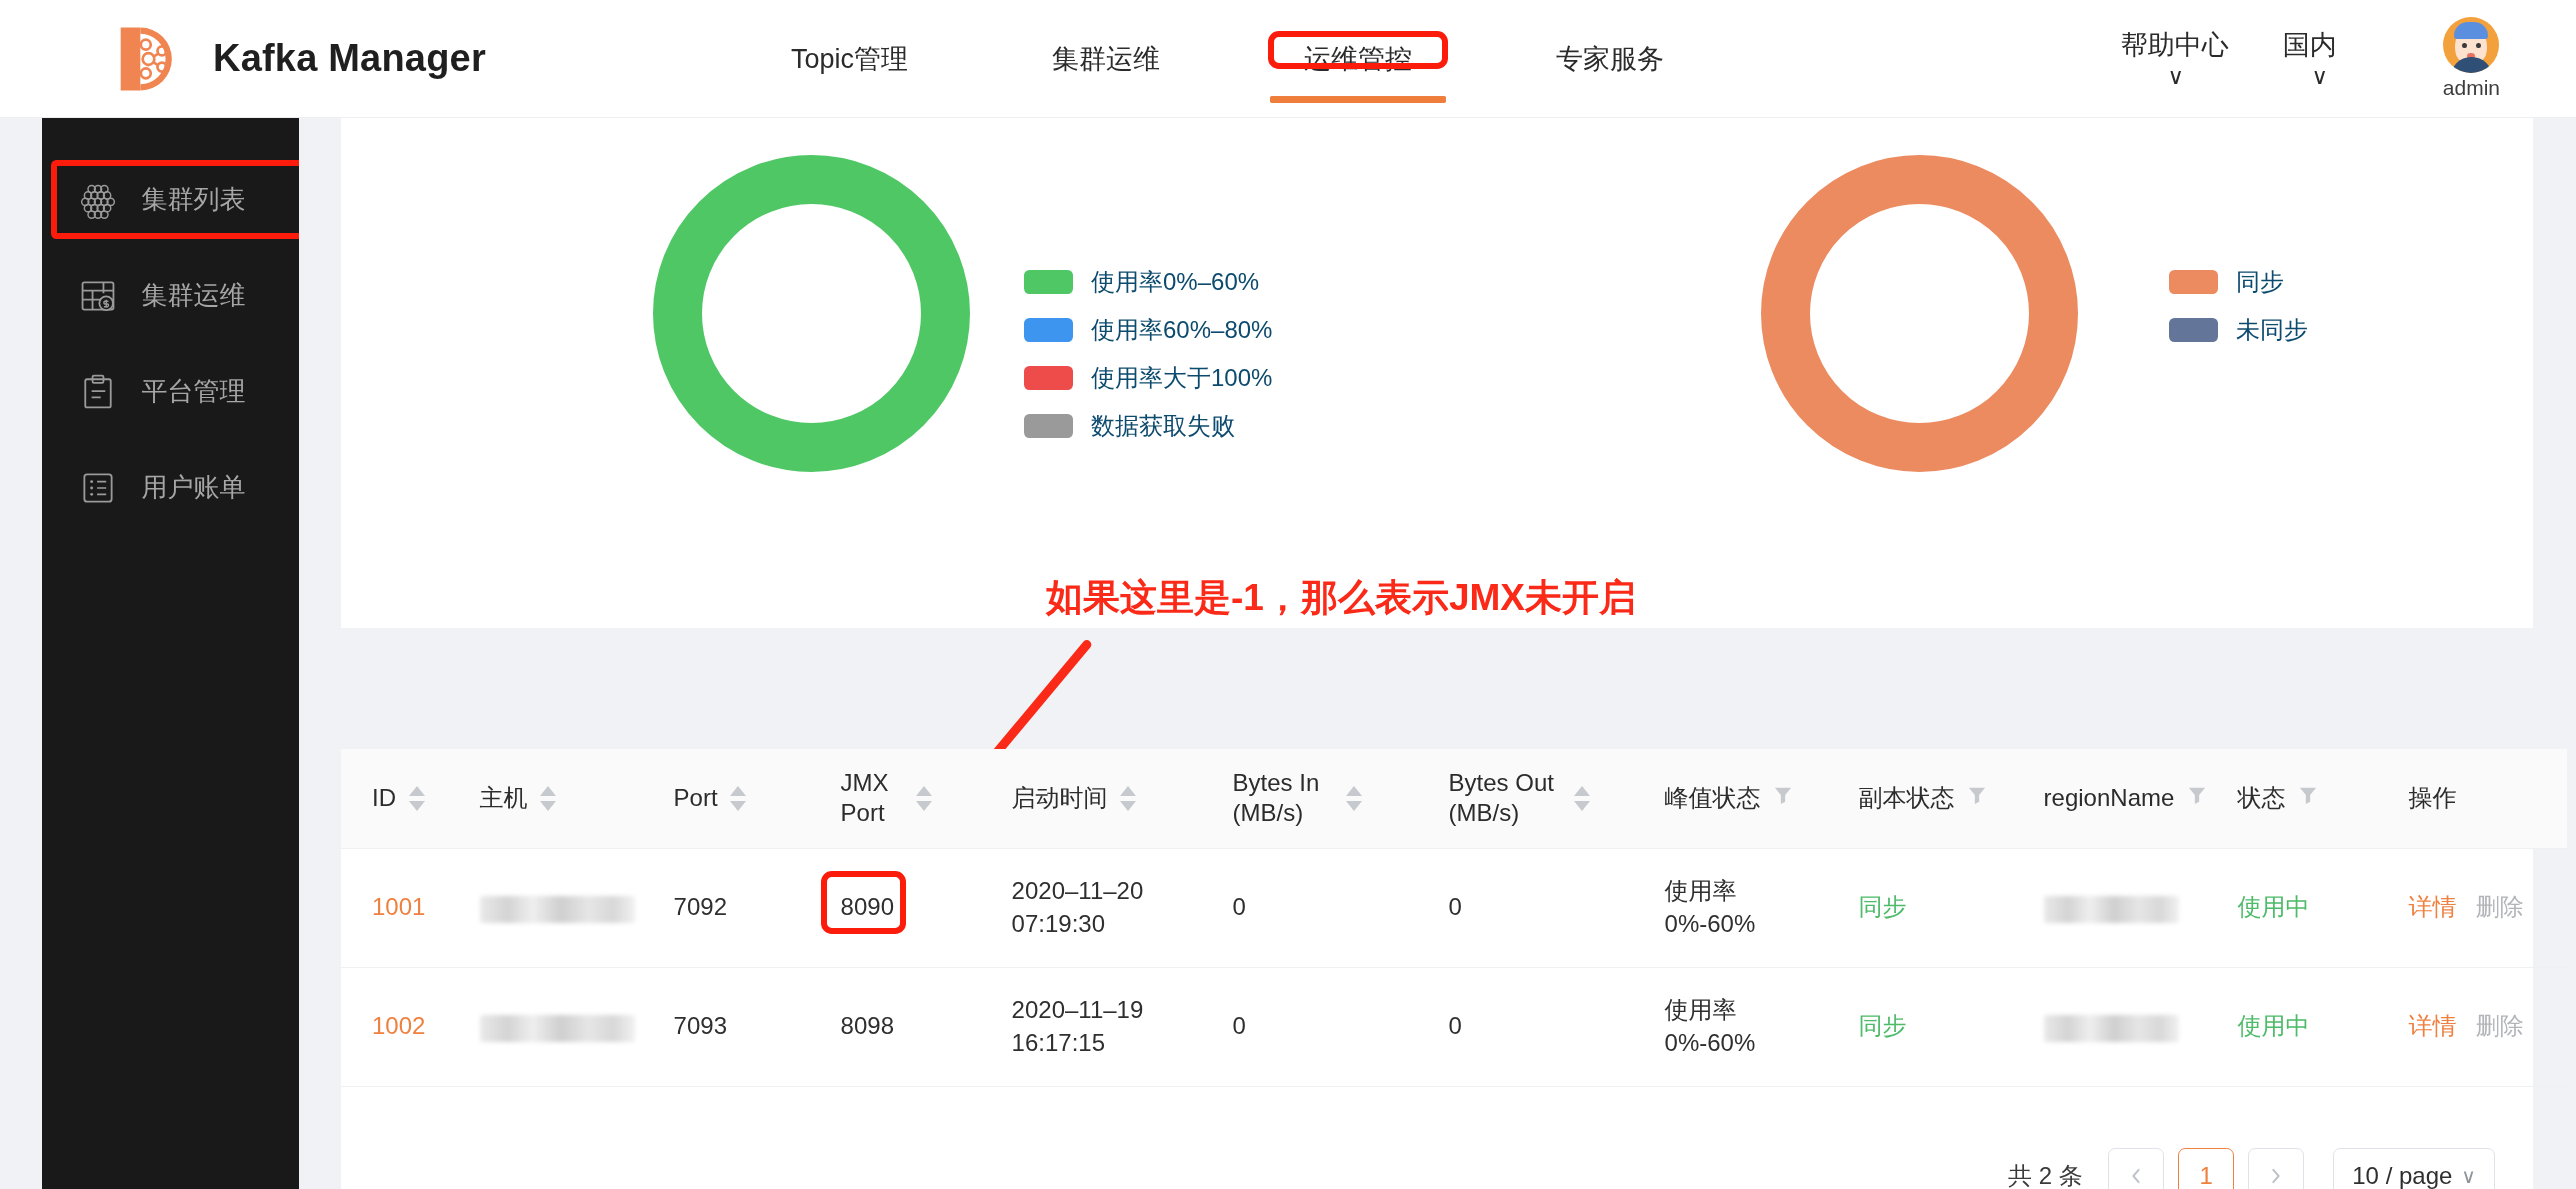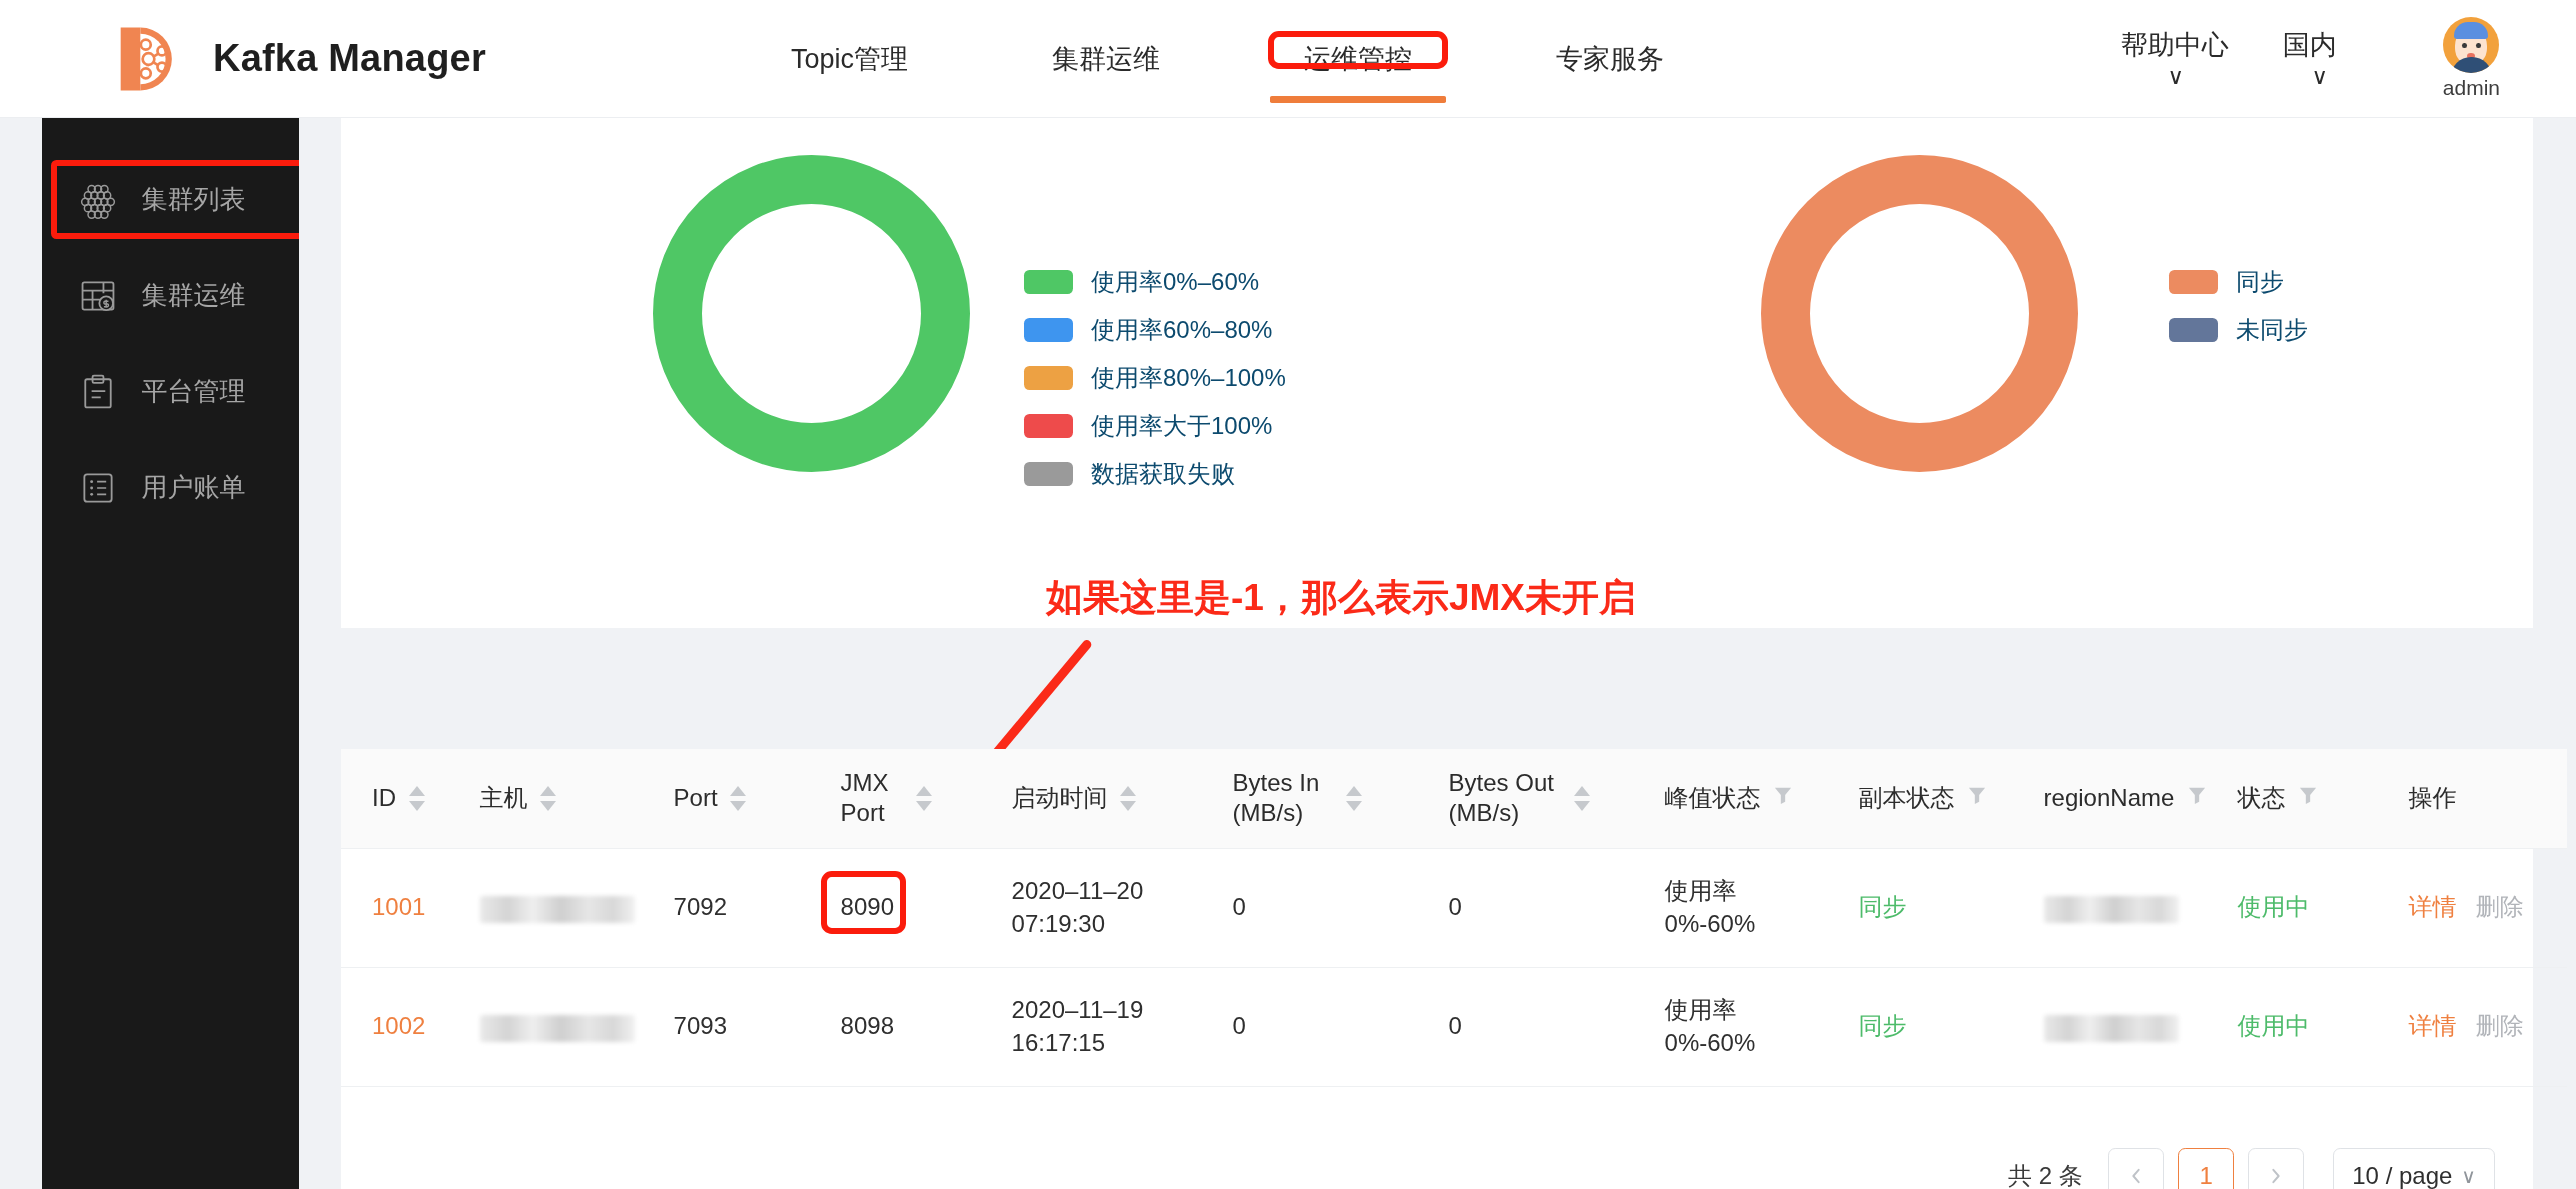--- a/index.html
+++ b/index.html
@@ -360,24 +360,20 @@
     <div class="legend" style="left:683px; top:140px;">
       <div class="legend-row">
         <span class="legend-swatch" style="background:#4fc765"></span>
         <span class="legend-label">使用率0%–60%</span>
       </div>
       <div class="legend-row">
         <span class="legend-swatch" style="background:#3e95ef"></span>
         <span class="legend-label">使用率60%–80%</span>
       </div>
       <div class="legend-row">
-        <span class="legend-swatch" style="background:#eda143"></span>
-        <span class="legend-label">使用率80%–100%</span>
-      </div>
-      <div class="legend-row">
         <span class="legend-swatch" style="background:#ee4b4b"></span>
         <span class="legend-label">使用率大于100%</span>
       </div>
       <div class="legend-row">
         <span class="legend-swatch" style="background:#9a9a9a"></span>
         <span class="legend-label">数据获取失败</span>
       </div>
     </div>
 
     <div class="donut-wrap" style="left:1420px; top:37px;">

